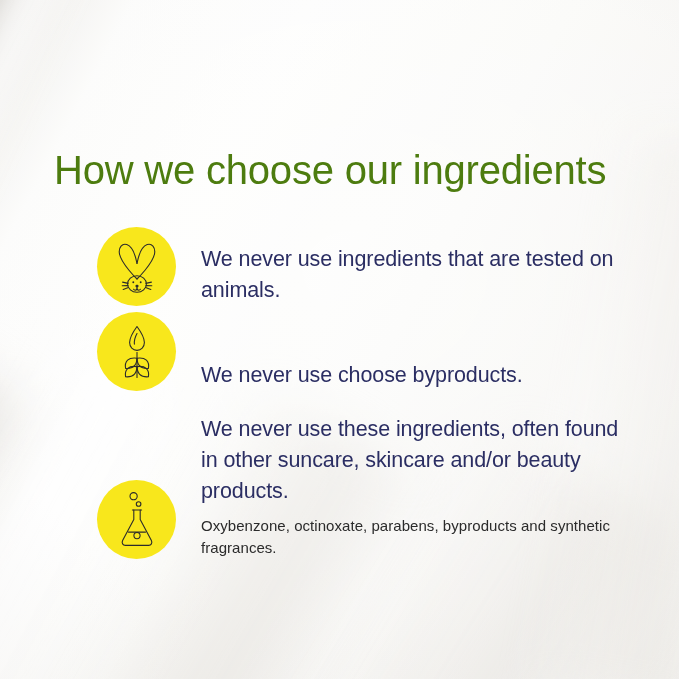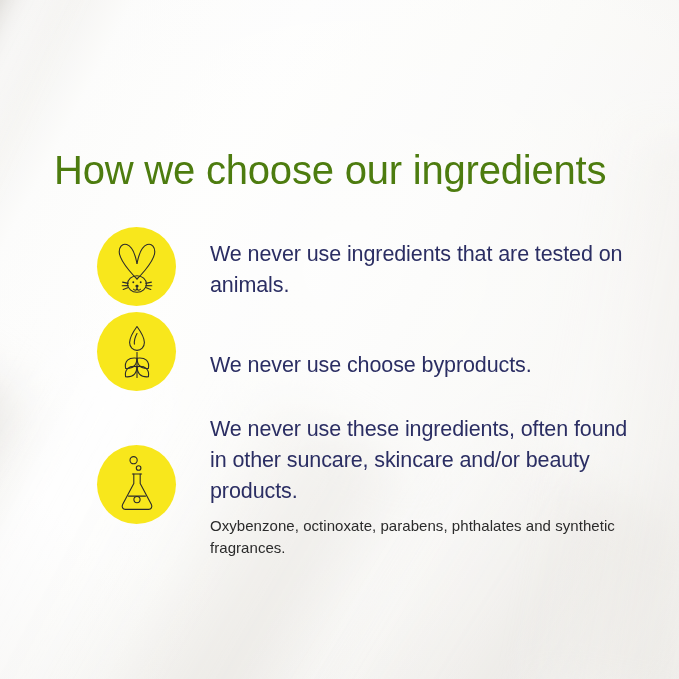--- a/index.html
+++ b/index.html
@@ -166,22 +166,21 @@
   .rows {
     position: absolute;
     left: 97px;
     top: 225px;
     width: 540px;
   }
 
   .row {
     position: relative;
     display: flex;
-    align-items: center;
-    gap: 9px;
+    align-items: flex-end;
   }
   .row-1 { margin-bottom: 12px; }
   .row-2 { margin-bottom: 17px; }
 
   .icon-badge {
     flex: 0 0 auto;
     width: 79px;
     height: 79px;
     border-radius: 50%;
     background: #f8e71c;
@@ -316,19 +315,19 @@
               <path d="M15.4 19.0 L24.6 19.0"></path>
 
               <path d="M11.5 41.1 L28.5 41.1"></path>
 
               <circle cx="20" cy="44.6" r="3.1"></circle>
             </svg>
           </span>
         </div>
         <div class="row-text">
           <p class="row-body">We never use these ingredients, often found in other suncare, skincare and/or beauty products.</p>
-          <p class="row-subtext">Oxybenzone, octinoxate, parabens, phthalates and synthetic fragrances.</p>
+          <p class="row-subtext">Oxybenzone, octinoxate, parabens, byproducts and synthetic fragrances.</p>
         </div>
       </div>
 
     </div>
   </div>
 </div>
 
 </body></html>

